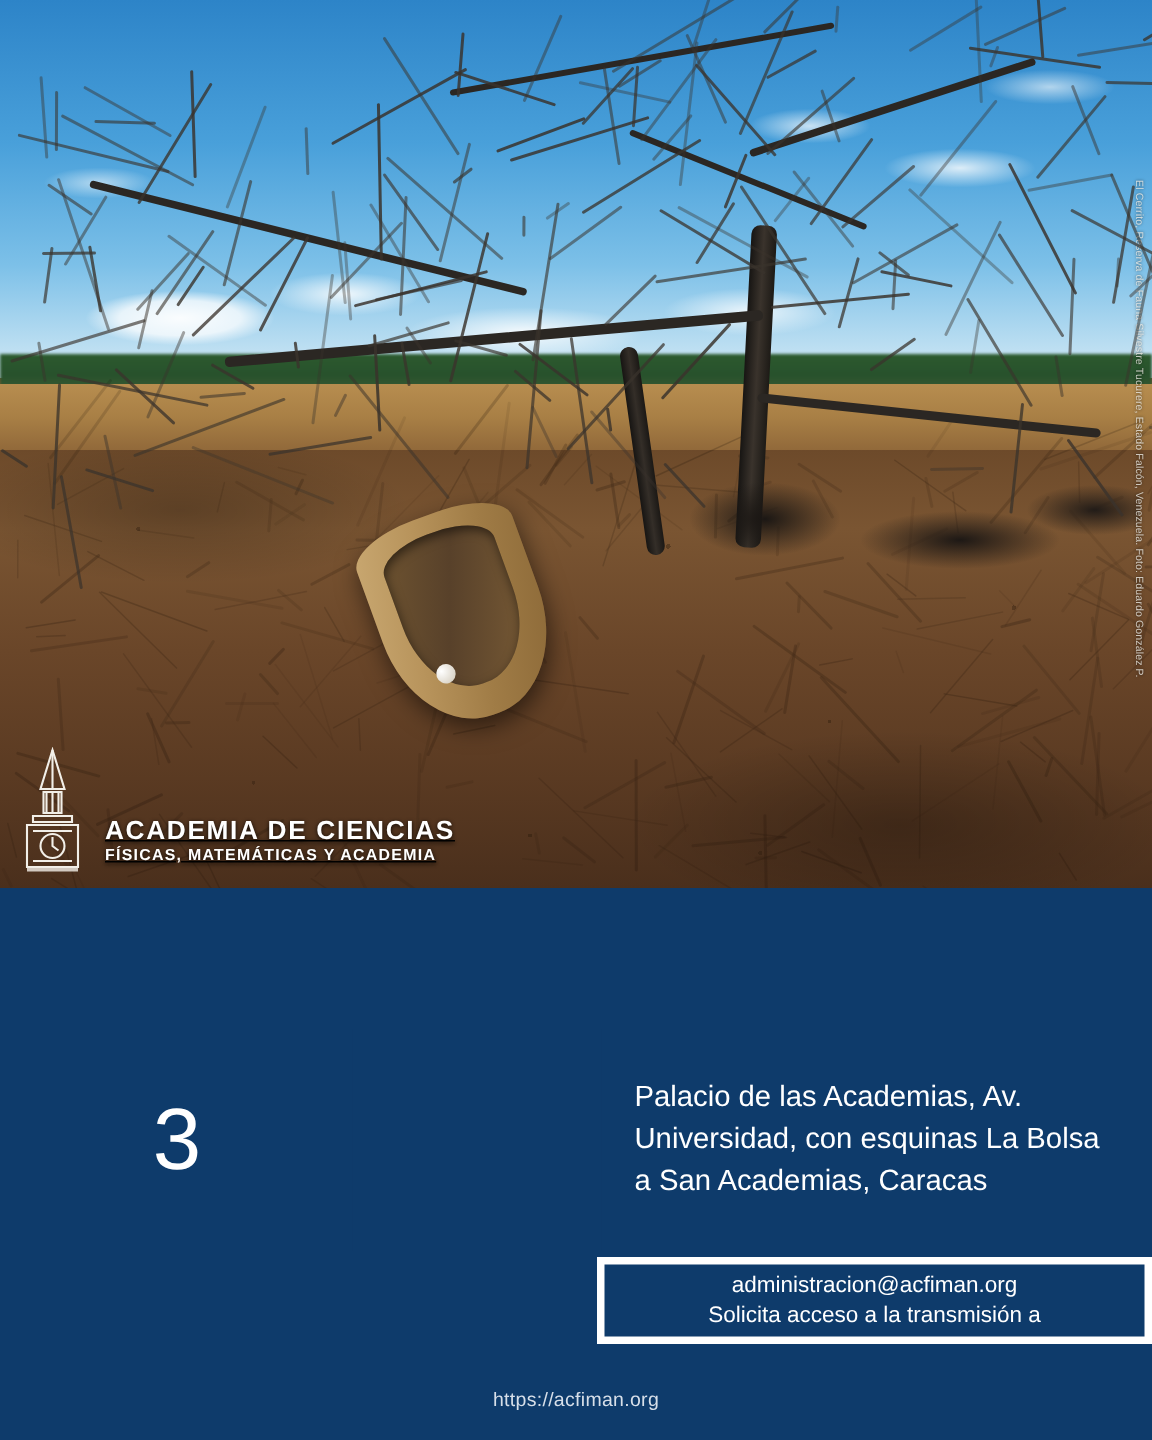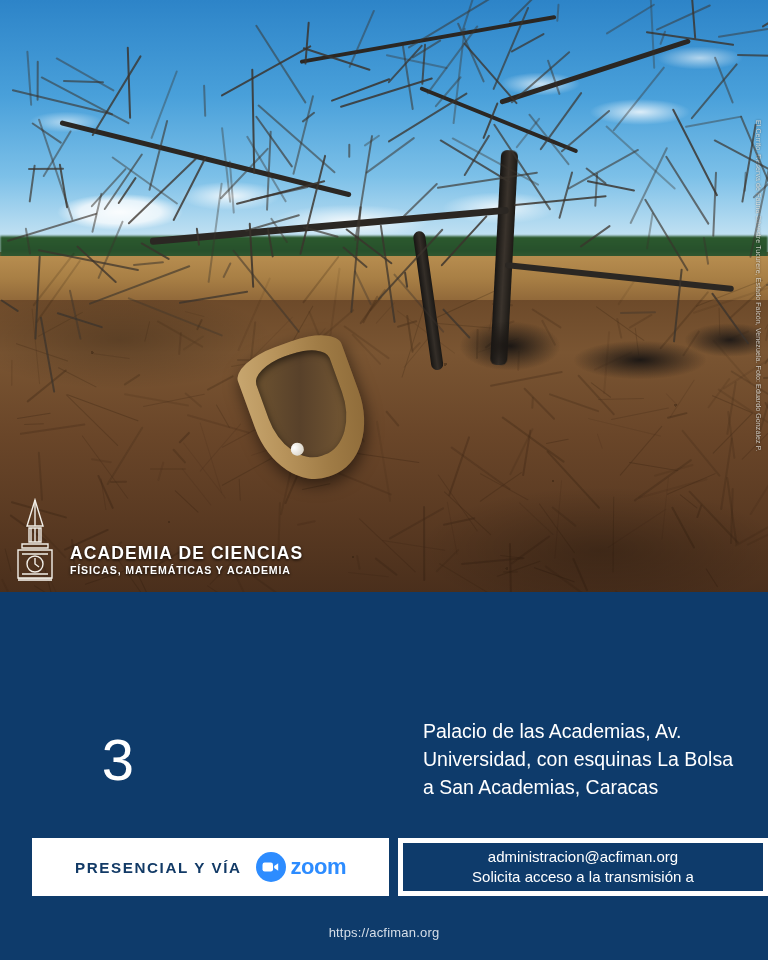--- a/index.html
+++ b/index.html
@@ -100,21 +100,21 @@
     white-space:nowrap;
     font-size:7px;letter-spacing:.1px;color:rgba(240,238,232,.78);
     font-family:"Liberation Sans", sans-serif;
     text-shadow:0 0 2px rgba(0,0,0,.6);
     width:232px;
   }
 
   
   .logo{position:absolute;left:8px;top:498px;display:flex;align-items:flex-end;gap:8px;}
   .logo-mark{width:54px;height:84px;position:relative;}
-  .logo-text{padding-bottom:6px;}
+  .logo-text{padding-bottom:6px;text-decoration:underline;}
   .logo-l1{
     font-size:17.5px;font-weight:700;letter-spacing:1.1px;color:#fff;
     text-shadow:0 1px 3px rgba(0,0,0,.85);line-height:1.05;
   }
   .logo-l2{
     font-size:10.6px;font-weight:700;letter-spacing:.85px;color:#fff;
     text-shadow:0 1px 3px rgba(0,0,0,.85);line-height:1.15;margin-top:1px;
   }
 
   
@@ -620,32 +620,20 @@
       <div class="date-wrap">
         <span class="day">3</span>
       </div>
     </div>
     <div class="cell cell-place">
       <span class="place">Palacio de las Academias, Av. Universidad, con esquinas La Bolsa a San Academias, Caracas</span>
     </div>
   </div>
 
   <div class="bottomrow">
-    <div class="white-strip">
-      <span class="presencial">PRESENCIAL Y VÍA</span>
-      <span class="zoomlogo">
-        <span class="zoom-badge">
-          <svg width="17" height="12" viewBox="0 0 17 12" aria-hidden="true">
-            <rect x="0.5" y="1.5" width="10.5" height="9" rx="2.2" fill="#ffffff"></rect>
-            <path d="M12.2 5 L16.2 2.2 L16.2 9.8 L12.2 7 Z" fill="#ffffff"></path>
-          </svg>
-        </span>
-        <span class="zoom-word">zoom</span>
-      </span>
-    </div>
     <div class="email-frame">
       <div class="email-box">
         <div>administracion@acfiman.org</div>
         <div>Solicita acceso a la transmisión a</div>
       </div>
     </div>
   </div>
 
   <div class="footer">
     <span class="url">https://acfiman.org</span>

